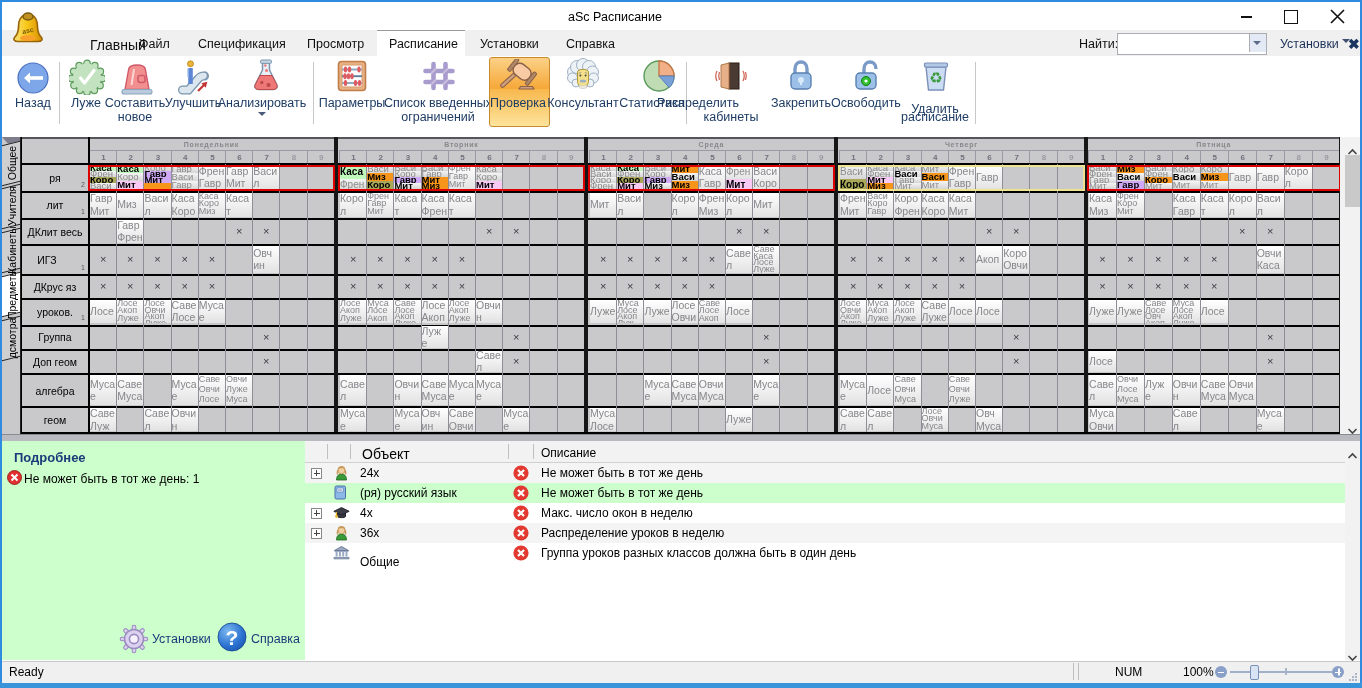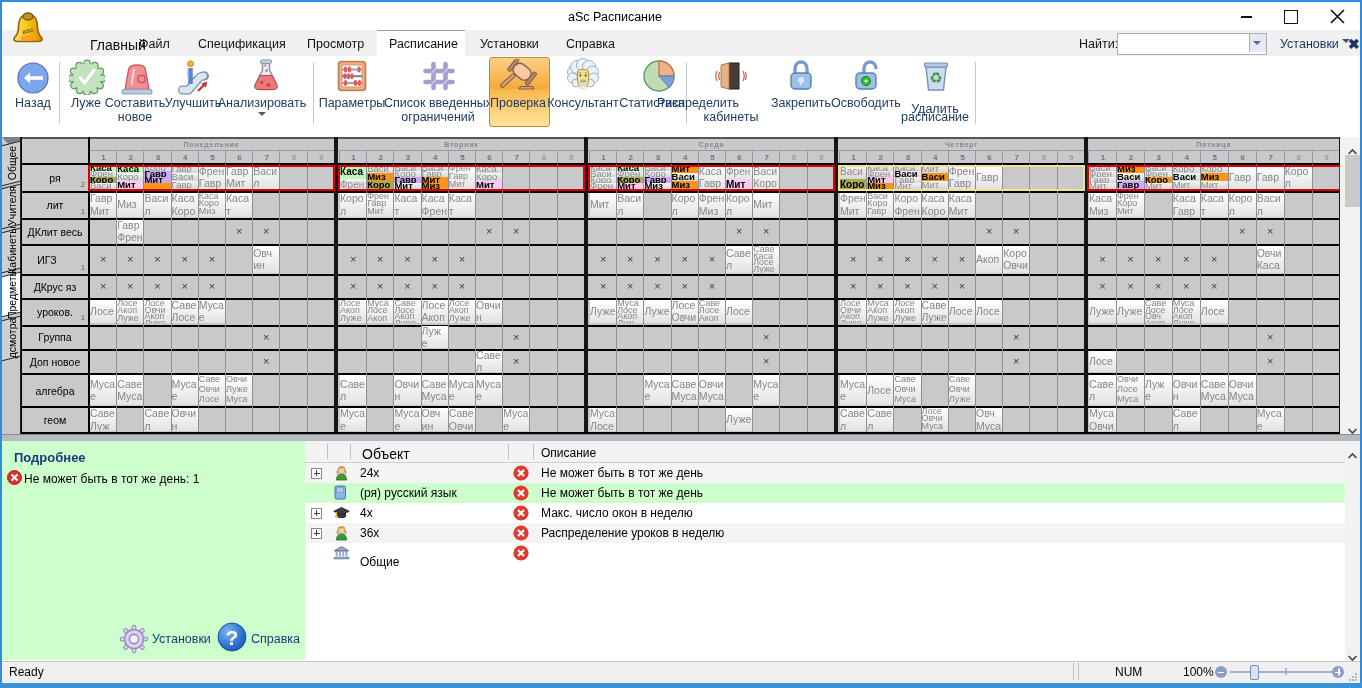--- a/index.html
+++ b/index.html
@@ -281,21 +281,21 @@
     <div style="position:absolute;left:81px;top:180.5px;font-size:7px;color:#555;">2</div>
     <div style="position:absolute;left:21px;top:192.5px;width:68px;height:25.0px;display:flex;align-items:center;justify-content:center;font-size:10.5px;color:#000;">лит</div>
     <div style="position:absolute;left:81px;top:207.5px;font-size:7px;color:#555;">1</div>
     <div style="position:absolute;left:21px;top:219.5px;width:68px;height:24.5px;display:flex;align-items:center;justify-content:center;font-size:10.5px;color:#000;">ДКлит весь</div>
     <div style="position:absolute;left:21px;top:246.0px;width:52px;height:27.5px;display:flex;align-items:center;justify-content:center;font-size:10.5px;color:#000;">ИГЗ</div>
     <div style="position:absolute;left:81px;top:263.5px;font-size:7px;color:#555;">1</div>
     <div style="position:absolute;left:21px;top:275.5px;width:68px;height:22.0px;display:flex;align-items:center;justify-content:center;font-size:10.5px;color:#000;">ДКрус яз</div>
     <div style="position:absolute;left:21px;top:300.0px;width:68px;height:23.8px;display:flex;align-items:center;justify-content:center;font-size:10.5px;color:#000;">уроков.</div>
     <div style="position:absolute;left:81px;top:313.8px;font-size:7px;color:#555;">1</div>
     <div style="position:absolute;left:21px;top:326.3px;width:68px;height:22.4px;display:flex;align-items:center;justify-content:center;font-size:10.5px;color:#000;">Группа</div>
-    <div style="position:absolute;left:21px;top:351.0px;width:68px;height:21.6px;display:flex;align-items:center;justify-content:center;font-size:10.5px;color:#000;">Доп новое</div>
+    <div style="position:absolute;left:21px;top:351.0px;width:68px;height:21.6px;display:flex;align-items:center;justify-content:center;font-size:10.5px;color:#000;">Доп геом</div>
     <div style="position:absolute;left:21px;top:375.0px;width:68px;height:31.3px;display:flex;align-items:center;justify-content:center;font-size:10.5px;color:#000;">алгебра</div>
     <div style="position:absolute;left:21px;top:408.2px;width:68px;height:23.8px;display:flex;align-items:center;justify-content:center;font-size:10.5px;color:#000;">геом</div>
     <div style="position:absolute;left:21px;top:163.2px;width:1319px;height:2px;background:#000"></div>
     <div style="position:absolute;left:21px;top:190.7px;width:1319px;height:2px;background:#000"></div>
     <div style="position:absolute;left:21px;top:217.7px;width:1319px;height:2px;background:#000"></div>
     <div style="position:absolute;left:21px;top:244.2px;width:1319px;height:2px;background:#000"></div>
     <div style="position:absolute;left:21px;top:273.7px;width:1319px;height:2px;background:#000"></div>
     <div style="position:absolute;left:21px;top:298.2px;width:1319px;height:2px;background:#000"></div>
     <div style="position:absolute;left:21px;top:324.5px;width:1319px;height:2px;background:#000"></div>
     <div style="position:absolute;left:21px;top:349.2px;width:1319px;height:2px;background:#000"></div>
@@ -966,20 +966,21 @@
           <path d="M3.6 7 L3.6 11.5 M6.9 7 L6.9 11.5 M10.2 7 L10.2 11.5 M13.5 7 L13.5 11.5"></path>
         </g>
         <rect x="1.5" y="6" width="14" height="1" fill="#9aaac4"></rect>
         <rect x="1" y="12.2" width="15" height="1.8" fill="#9aaac4" stroke="#5a6888" stroke-width="0.5"></rect>
       </svg></div>
     <div class="abs" style="left:360px;top:546px;font-size:12px;color:#000;margin-top:9px;">Общие</div>
     <div class="abs" style="left:513px;top:545px;"><svg width="16" height="16">
         <circle cx="8" cy="8" r="7.6" fill="#e23a30"></circle>
         <path d="M5 5 L11 11 M11 5 L5 11" stroke="#fff" stroke-width="2.2"></path>
       </svg></div>
+    <div class="abs" style="left:541px;top:546px;font-size:12px;color:#000;">Группа уроков разных классов должна быть в один день</div>
     <div class="abs" style="left:1345px;top:441px;width:15px;height:219px;background:#f2f2f2;"></div>
     <div class="abs" style="left:1347px;top:446px;"><svg width="11" height="8">
         <path d="M1.5 6 L5.5 2 L9.5 6" stroke="#444" stroke-width="1.6" fill="none"></path>
       </svg></div>
     <div class="abs" style="left:1347px;top:648px;"><svg width="11" height="8">
         <path d="M1.5 2 L5.5 6 L9.5 2" stroke="#444" stroke-width="1.6" fill="none"></path>
       </svg></div>
     <div class="abs" style="left:2px;top:661px;width:1358px;height:21px;background:#f0f0f0;border-top:1px solid #c8c8c8;"></div>
     <div class="abs" style="left:9px;top:665px;font-size:12px;color:#000;">Ready</div>
     <div class="abs" style="left:1073px;top:663px;width:1px;height:17px;background:#c0c0c0;"></div>

